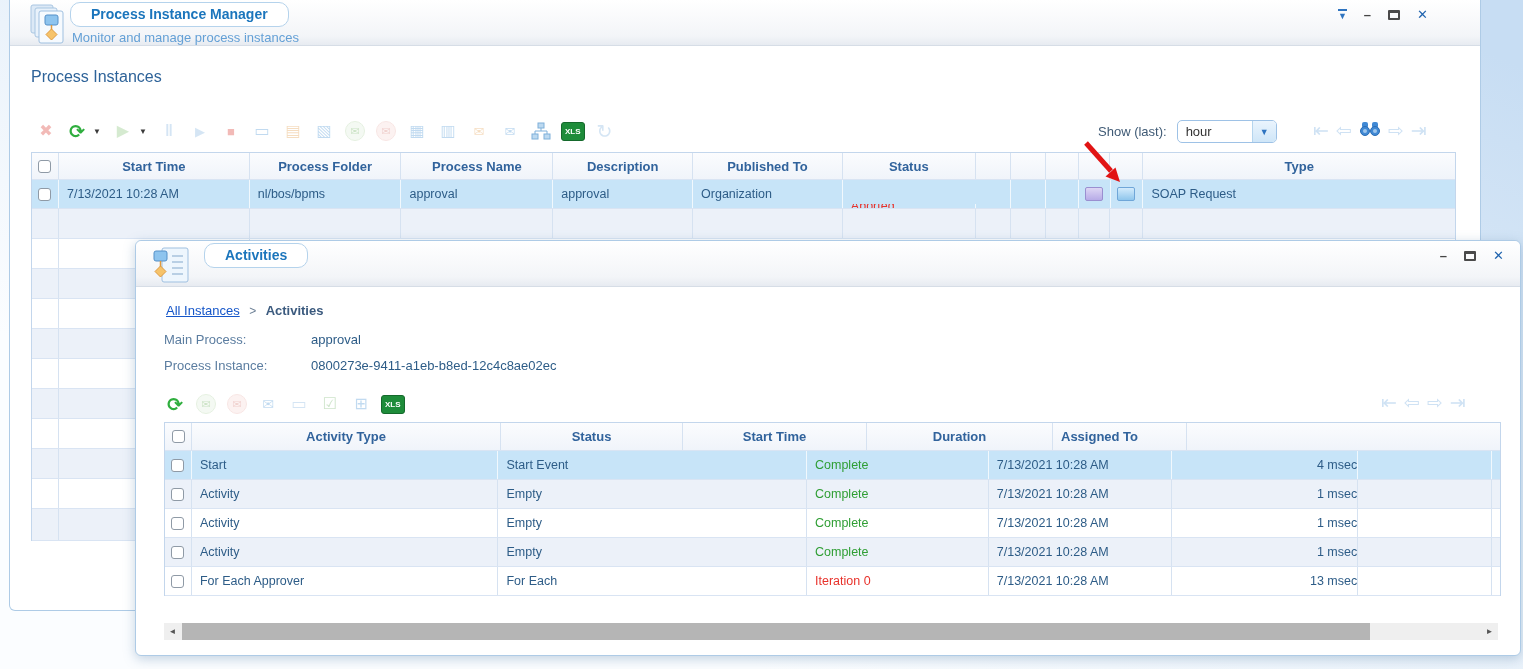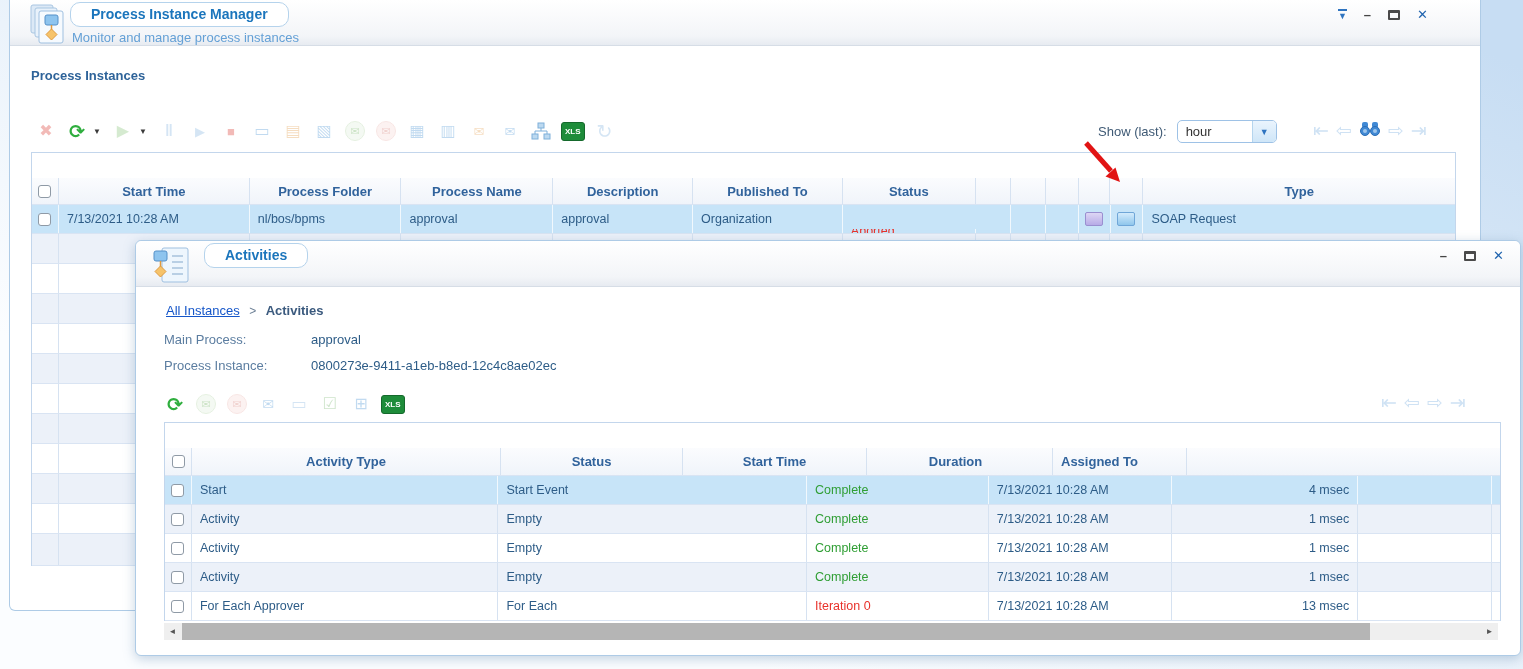--- a/index.html
+++ b/index.html
@@ -46,22 +46,22 @@
   .dd .dd-caret { margin-left:auto; background:linear-gradient(#eaf4fd,#cfe6f8); border-left:1px solid #b5d5ee;
     border-radius:0 4px 4px 0; height:100%; width:24px; display:flex; align-items:center; justify-content:center;
     font-size:9px; color:#2f74c0; }
 
   
   .tbl { position:absolute; border:1px solid #c3d6ec; border-bottom:none; background:#fff; }
   .tr { display:flex; border-bottom:1px solid #d9e4f3; }
   .td { border-right:1px solid #d6e2f1; display:flex; align-items:center; padding-left:8px;
     font-size:12.5px; color:#2d5c87; overflow:hidden; white-space:nowrap; }
   .td.cb { justify-content:center; padding-left:0; }
-  .td.ra { justify-content:flex-end; padding-right:8px; padding-left:0; }
-  .th-row { background:linear-gradient(#fbfcfe,#f0f4fa);margin-top:25px; }
+  .td.ra { justify-content:flex-end; padding-right:0; padding-left:0; }
+  .th-row { background:linear-gradient(#fbfcfe,#f0f4fa); }
   .th-row .td { justify-content:center; padding-left:0; font-size:13px; font-weight:bold; color:#31639c; }
   .tr.sel { background:#c7e4f8; }
   .tr.sel .td { border-right-color:rgba(255,255,255,.75); }
   .tr.alt { background:#ecf1f9; }
   .tr.fill { flex:1; }
   .ok { color:#2f9e34 !important; }
   .bad { color:#e8322b !important; }
   .checkbox { width:13px; height:13px; border:1px solid #8f9aa6; border-radius:3px; background:#fff; cursor:pointer; }
   .row-chip { width:18px; height:14px; border-radius:2px; cursor:pointer; }
   .chip-purple { background:linear-gradient(#ddd6f4,#b7abe7); border:1px solid #9a8fd0; }
@@ -73,21 +73,21 @@
   .crumb-cur { font-size:13px; font-weight:bold; color:#3b5a7e; }
   .fld-label { font-size:13px; color:#5b7da0; }
   .fld-value { font-size:13px; color:#2d5c87; }
 
   
   .hscroll { position:absolute; height:17px; background:#efefef; display:flex; align-items:center; }
   .hs-btn { width:17px; height:17px; display:flex; align-items:center; justify-content:center;
     font-size:8px; color:#555; cursor:pointer; }
   .hs-thumb { position:absolute; top:0; height:17px; background:#b5b5b5; cursor:grab; }
 
-  .section-title { position:absolute; font-size:13px; font-weight:bold; color:#2e6399; }
+  .section-title { position:absolute; font-size:16px; font-weight:normal; color:#2e6399; }
   .abs { position:absolute; }
 </style>
 </head>
 <body>
 
 <div class="win" style="left:9px; top:0; width:1472px; height:611px; border-top:none; border-radius:0 0 6px 6px;">
 
   <div class="win-header">
     <svg class="abs" style="left:16px; top:3px;" width="46" height="44" viewBox="0 0 46 44">
       <rect x="5" y="2" width="22" height="28" rx="2" fill="#dce9f6" stroke="#a9c6e2"></rect>

